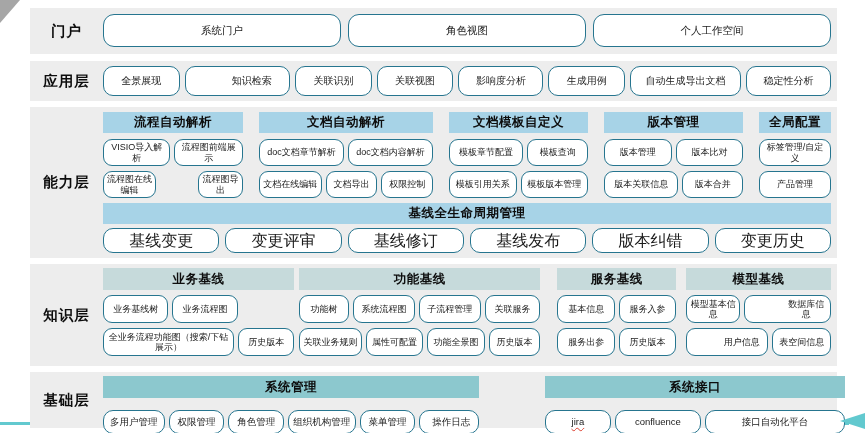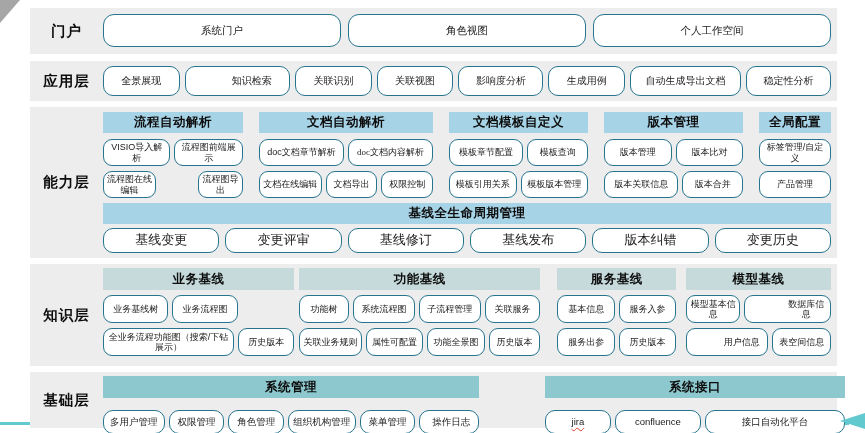--- a/index.html
+++ b/index.html
@@ -40,21 +40,21 @@
   .band-capability .group-header{background:#a7d3e7}
   .band-capability .g-row{height:27px}
   .cap-groups .group:nth-child(1){flex-grow:148}
   .cap-groups .group:nth-child(2){flex-grow:184}
   .cap-groups .group:nth-child(3){flex-grow:147}
   .cap-groups .group:nth-child(4){flex-grow:147}
   .cap-groups .group:nth-child(5){flex-grow:76}
   .baseline-bar{height:21px;background:#a7d3e7;display:flex;align-items:center;justify-content:center;
                 font-weight:bold;font-size:12.5px;color:#0d0d0d;margin-bottom:4px;letter-spacing:0.5px}
   .baseline-items{display:flex;gap:6px;height:25px}
-  .baseline-items .pill{flex:1 1 0 !important;font-size:13px;border-radius:10px}
+  .baseline-items .pill{flex:1 1 0 !important;font-size:16px;border-radius:10px}
 
   
   .band-knowledge .content-col{top:4px}
   .band-knowledge .group-header{background:#c6dadb;height:22px;margin-bottom:5px}
   .band-knowledge .g-row{height:28px}
   .kn-groups{gap:5px}
   .kn-groups .group:nth-child(1){flex-grow:190}
   .kn-groups .group:nth-child(2){flex-grow:240}
   .kn-groups .group:nth-child(3){flex-grow:118;margin-left:12px}
   .kn-groups .group:nth-child(4){flex-grow:144;margin-left:5px}
@@ -125,21 +125,21 @@
             </div>
             <div class="g-row">
               <div class="pill" style="flex-grow: 22;">流程图在线编辑</div>
               <div class="pill" style="flex-grow: 18; margin-left: 38px;">流程图导出</div>
             </div>
           </div>
           <div class="group">
             <div class="group-header">文档自动解析</div>
             <div class="g-row">
               <div class="pill" style="flex-grow: 23.3;">doc文档章节解析</div>
-              <div class="pill" style="flex-grow: 23.3; font-family: Liberation Serif, serif;">doc文档内容解析</div>
+              <div class="pill" style="flex-grow: 23.3;">doc文档内容解析</div>
             </div>
             <div class="g-row">
               <div class="pill" style="flex-grow: 20;">文档在线编辑</div>
               <div class="pill" style="flex-grow: 16;">文档导出</div>
               <div class="pill" style="flex-grow: 16;">权限控制</div>
             </div>
           </div>
           <div class="group">
             <div class="group-header">文档模板自定义</div>
             <div class="g-row">

